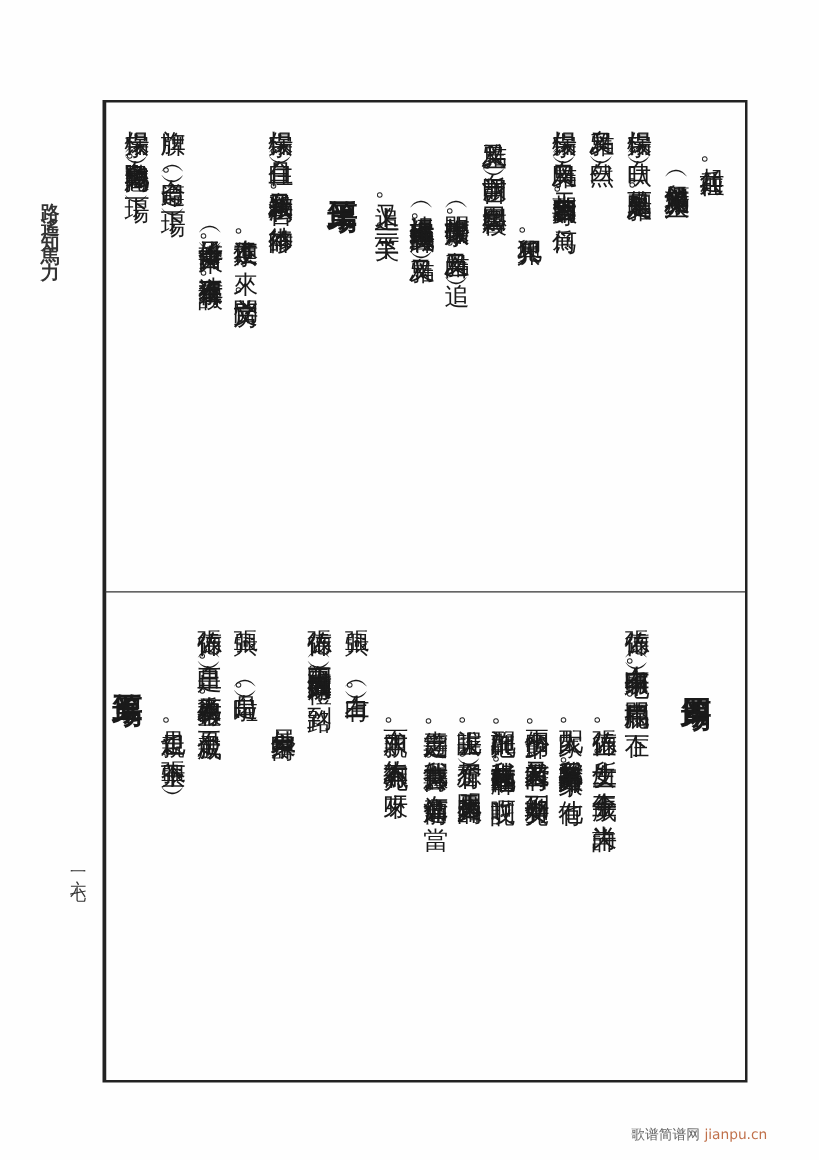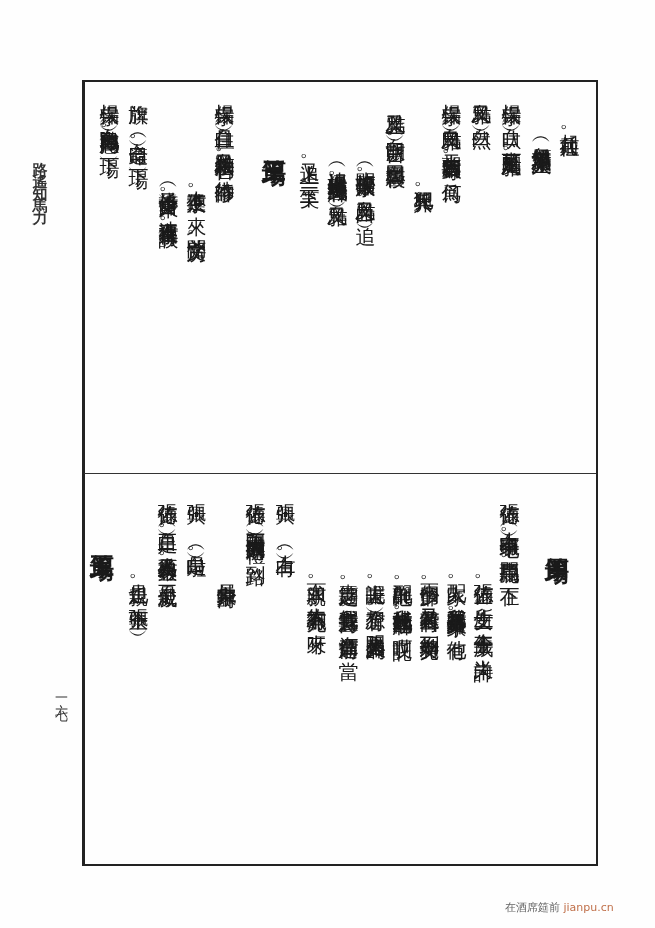--- a/index.html
+++ b/index.html
@@ -80,15 +80,15 @@
     <span style="margin-bottom:48px; display:inline-block;">張興</span><span>（白）是啦。</span>
   </div>
   <div class="col" style="left:156px; top:488px;">
     <span style="margin-bottom:24px; display:inline-block;">張佈德</span><span>（白）正是。爲人須要有金銀。不是親戚</span>
   </div>
   <div class="col" style="left:127px; top:568px;"><span>也是親。（張興仝下。）</span></div>
   <div class="col title" style="left:90px; top:535px;"><span>第五場</span></div>
 </div>
 
 <div class="watermark">
-  <span>在酒席筵前</span>
+  <span>歌谱简谱网</span>
   <span class="url">jianpu.cn</span>
 </div>
 
 </body></html>

